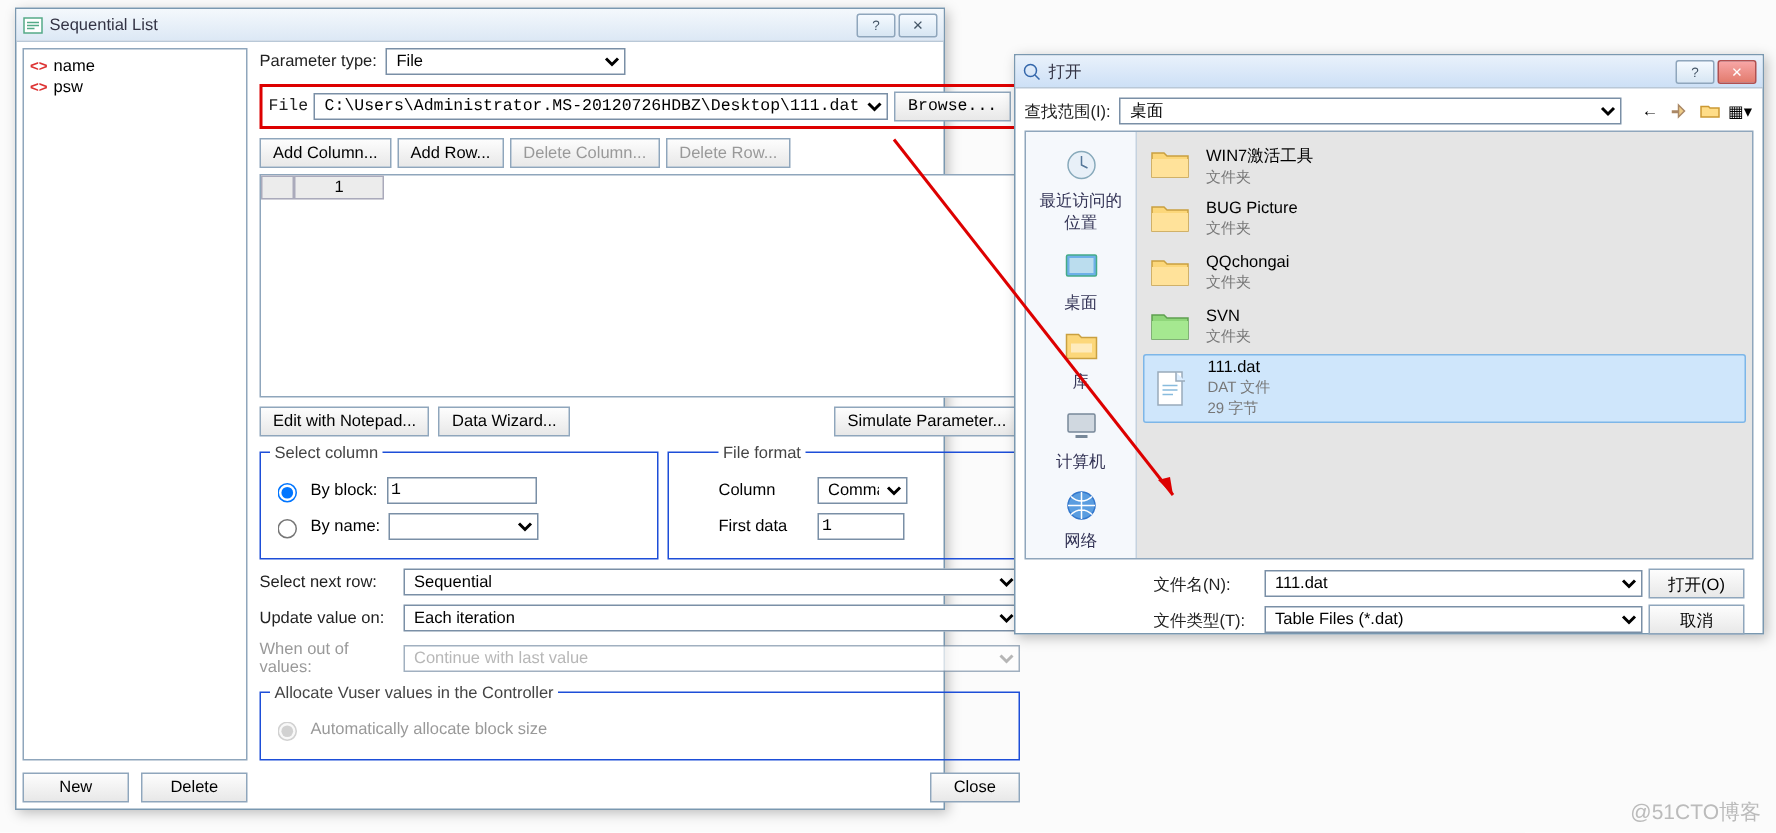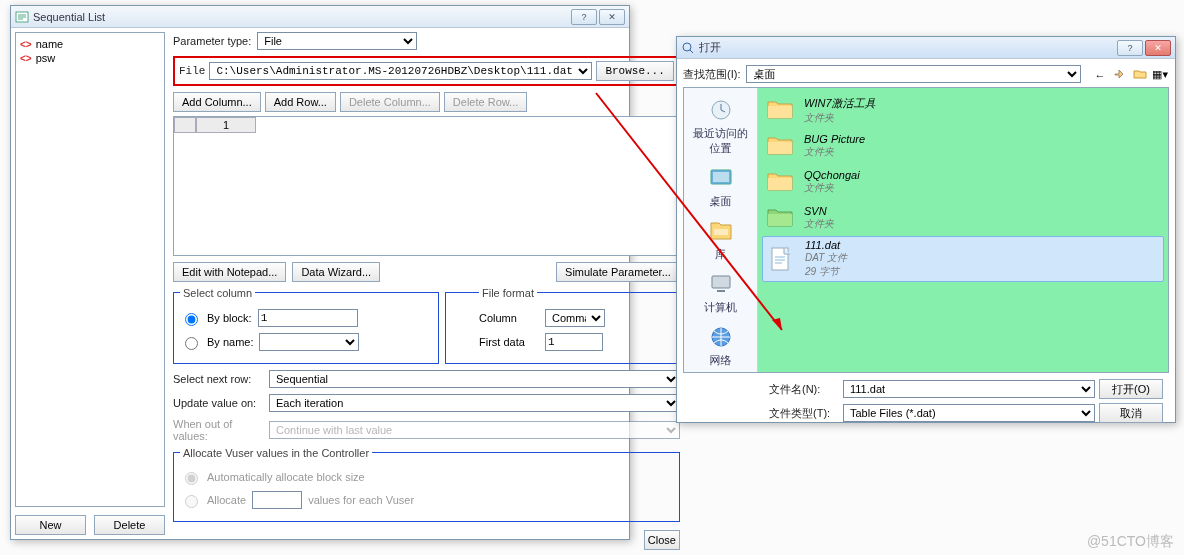--- a/index.html
+++ b/index.html
@@ -42,21 +42,21 @@
 #open-win { left: 676px; top: 36px; width: 500px; height: 387px; }
 #open-win .titlebar { background: linear-gradient(#e9f1fb,#cde0f6); }
 #open-body { height: calc(100% - 22px); padding: 6px; display:flex; flex-direction:column; }
 .open-top { display:flex; align-items:center; gap:6px; margin-bottom:4px; }
 .nav-icons { display:flex; gap:2px; margin-left:4px; }
 .nav-icons .ico { width:18px; height:18px; border:1px solid transparent; display:inline-flex; align-items:center; justify-content:center; }
 .open-main { flex:1; display:flex; border:1px solid #8fa6bc; }
 .places { width:74px; background:#f5f8fc; border-right:1px solid #c5d2df; display:flex; flex-direction:column; align-items:center; padding-top:4px; }
 .place { width:64px; text-align:center; padding:4px 0; font-size:10px; color:#335; }
 .place-ico { width:32px; height:28px; margin:0 auto 2px; display:flex; align-items:center; justify-content:center; }
-.file-list { flex:1; background:#86efac; padding:4px; overflow:auto;font-style:italic; }
+.file-list { flex:1; background:#e5e5e5; padding:4px; overflow:auto; }
 .file-item { display:flex; align-items:center; gap:8px; padding:2px; }
 .file-item.sel { background:#cfe6fb; border:1px solid #7db6e8; border-radius:2px; }
 .file-ico { width:32px; height:32px; display:flex; align-items:center; justify-content:center; }
 .file-meta { display:flex; flex-direction:column; }
 .file-sub { color:#777; font-size:10px; }
 .open-bottom { margin-top:6px; display:grid; grid-template-columns:82px 70px 1fr 70px; grid-gap:4px; align-items:center; }
 .open-bottom .btn { width:64px; justify-content:center; }
 .watermark { position:absolute; right:10px; bottom:4px; color:#bbb; font-size:14px; }
 
 
@@ -161,29 +161,23 @@
       <div class="row">
         <span class="disabled-text" style="width:90px;">When out of values:</span>
         <select disabled="" style="flex:1; color:#999;"><option>Continue with last value</option></select>
       </div>
       <div class="fieldset disabled">
         <span class="fieldset-title">Allocate Vuser values in the Controller</span>
         <div class="row">
             <input type="radio" checked="" disabled="" style="">
             <span>Automatically allocate block size</span>
           </div>
-        <div class="row">
-            <input type="radio" disabled="" style="">
-            <span>Allocate</span>
-            <input type="text" disabled="" style="width: 50px;">
-            <span>values for each Vuser</span>
-          </div>
       </div>
       <div class="bottom-close">
-        <span class="btn" style="width:36px; justify-content:center;">Close</span>
+        <span class="btn" style="width:60px; justify-content:center;">Close</span>
       </div>
     </div>
   </div>
 </div>
 
 <div class="window" id="open-win">
   <div class="titlebar">
     <span class="title-icon">
       <svg viewBox="0 0 14 14">
           <circle cx="6" cy="6" r="4" fill="none" stroke="#36a"></circle>

